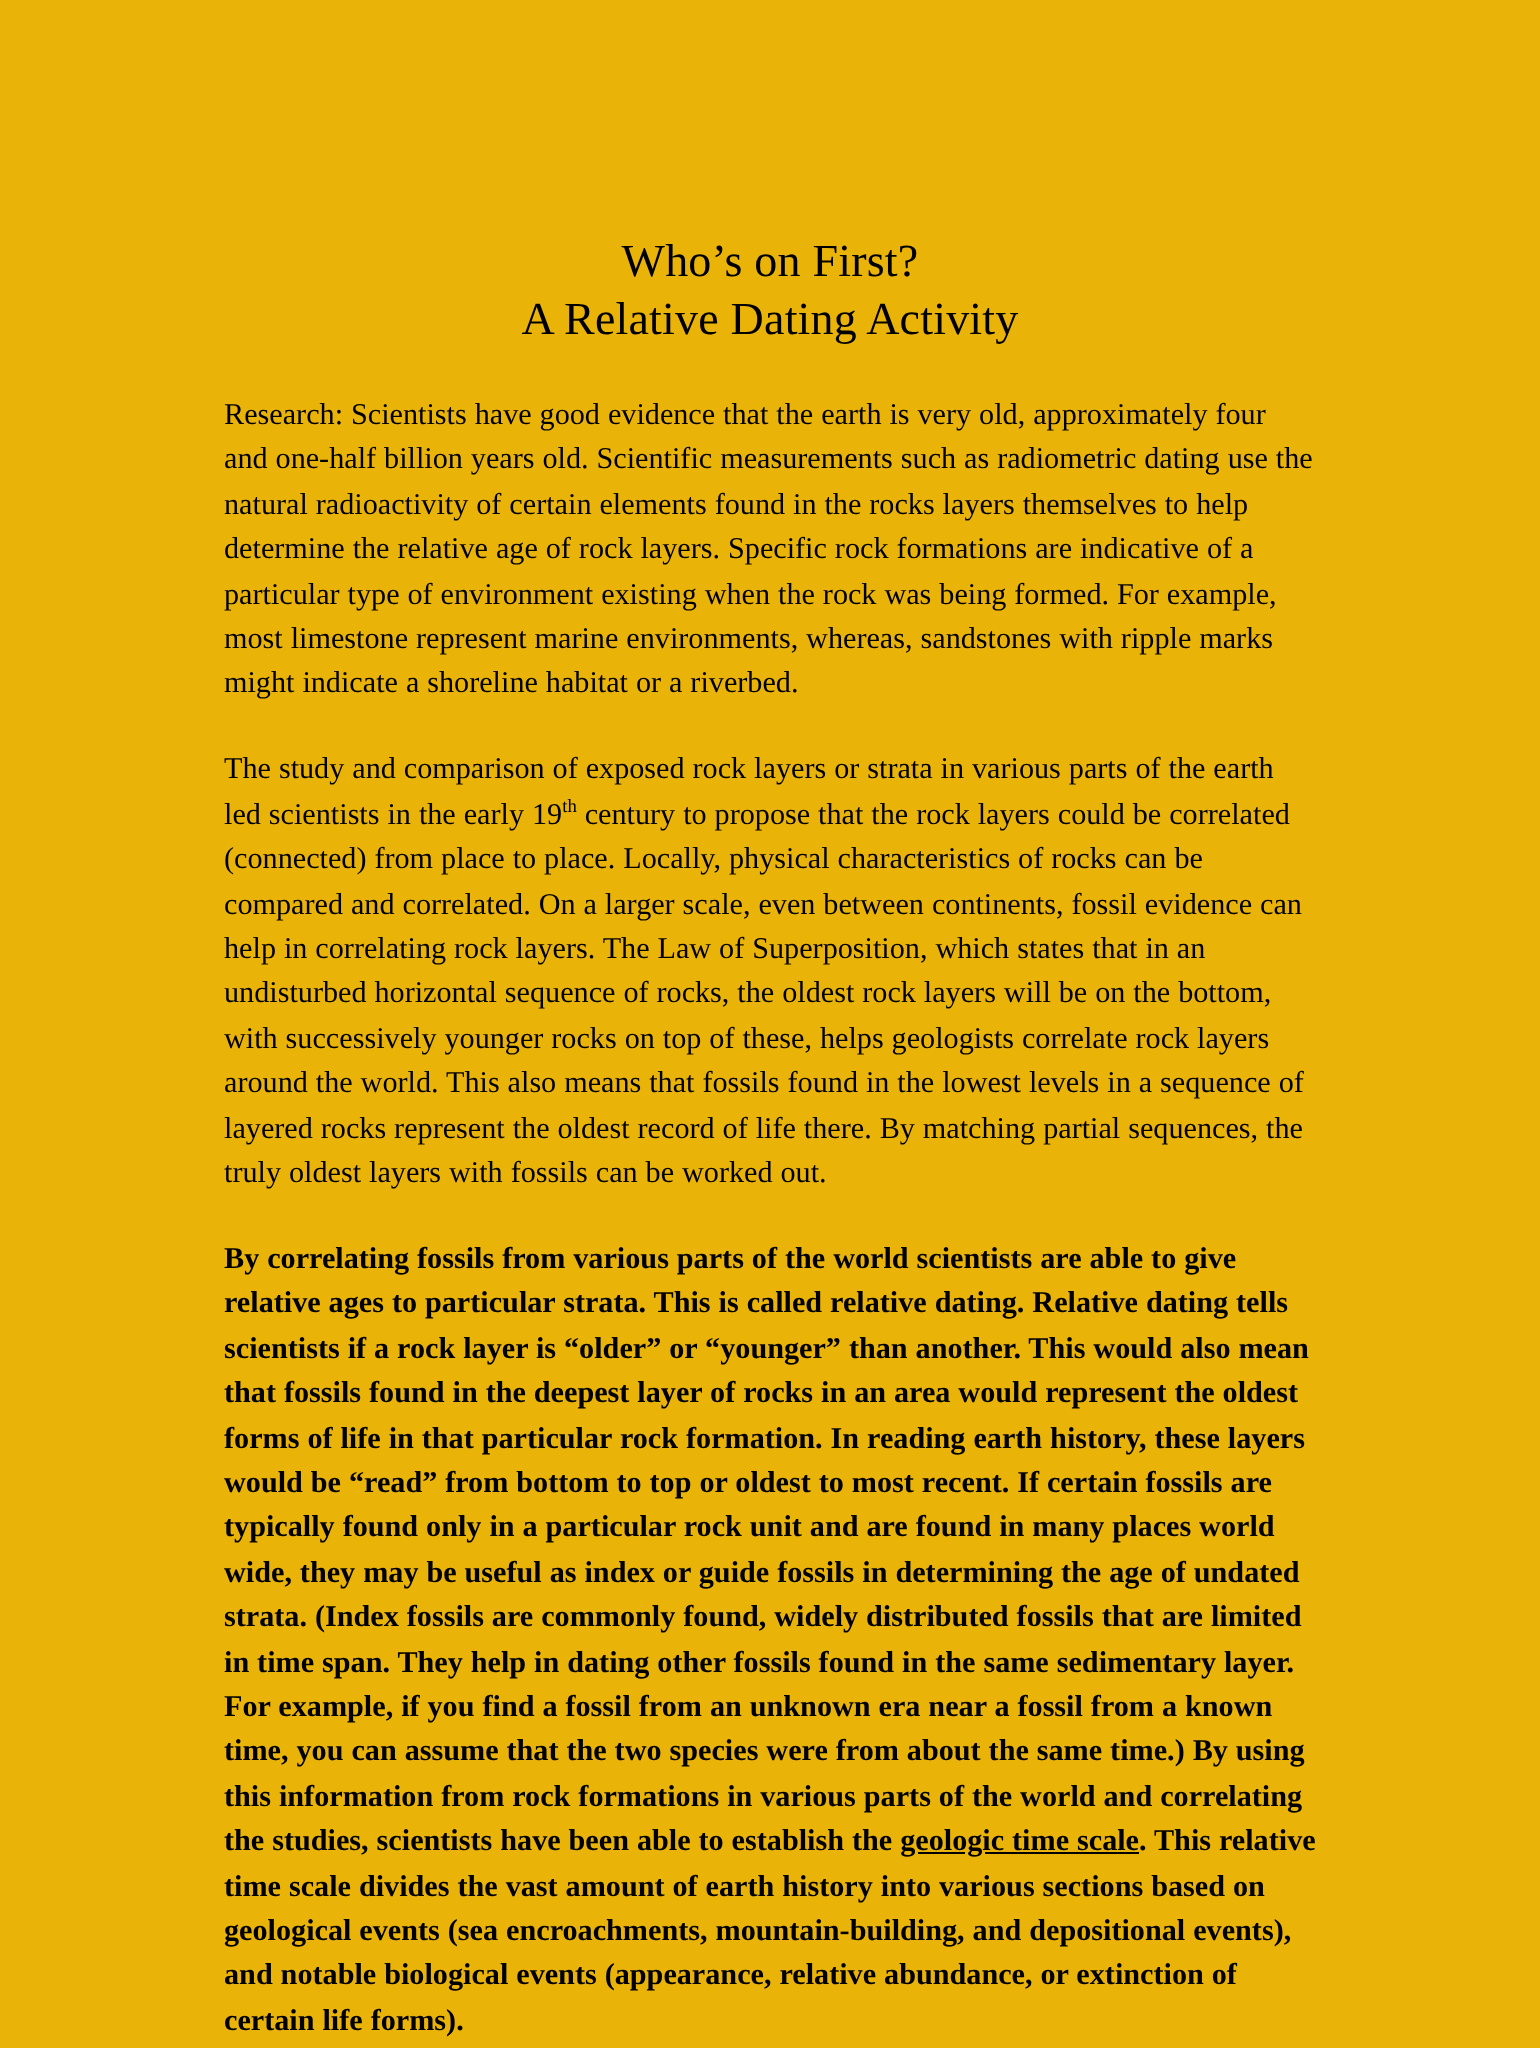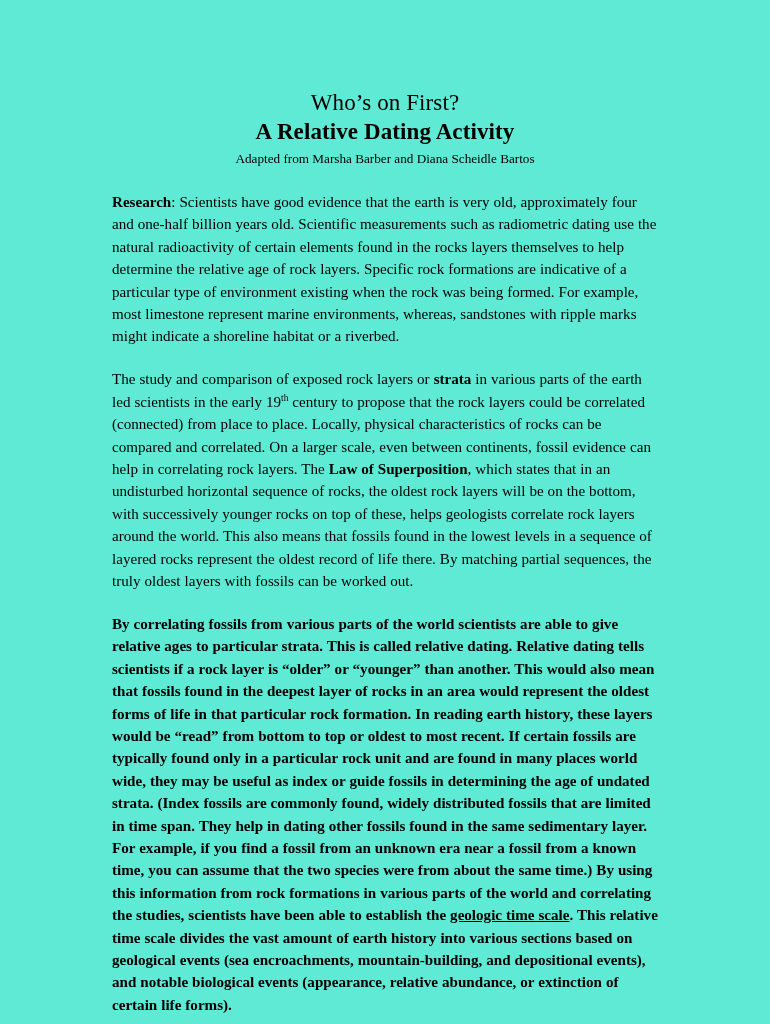--- a/index.html
+++ b/index.html
@@ -13,59 +13,59 @@
     height: 1024px;
     font-family: "Liberation Serif", "DejaVu Serif", serif;
     color: #000000;
     -webkit-font-smoothing: antialiased;
   }
   .page {
     position: relative;
     width: 770px;
     height: 1024px;
     box-sizing: border-box;
-    padding: 88px 112px 0 112px;
-    background: #5eead4;
+    padding: 116px 112px 0 112px;
+    background: #eab308;
   }
   .title-block {
     text-align: center;
     margin: 0 0 22px 0;
   }
   .doc-title {
     font-size: 23px;
     line-height: 29px;
     margin: 0;
     font-weight: normal;
     letter-spacing: 0.1px;
   }
   .doc-subtitle {
     font-size: 23px;
     line-height: 30px;
     margin: 0;
-    font-weight: bold;
+    font-weight: normal;
     letter-spacing: 0.1px;
   }
   .byline {
     font-size: 13.2px;
     line-height: 20px;
     margin: 2px 0 0 0;
   }
   p.body-para {
     font-size: 15.1px;
     line-height: 22.4px;
     margin: 0 0 20.5px 0;
     text-align: left;
     text-indent: 0;
     word-spacing: 0.2px;
   }
   p.body-para:last-of-type {
     margin-bottom: 0;
     font-weight: bold;
   }
-  .b { font-weight: bold; }
+  .b { font-weight: normal; }
   .u { text-decoration: underline; }
   sup {
     font-size: 0.62em;
     vertical-align: super;
     line-height: 0;
     margin-top: 36px;
   }
   .objectives-block {
     margin-top: 2px;
   }
@@ -87,21 +87,20 @@
   }
 </style>
 </head>
 <body>
 
 <div class="page">
 
   <div class="title-block">
     <div class="doc-title">Who’s on First?</div>
     <div class="doc-subtitle">A Relative Dating Activity</div>
-    <div class="byline">Adapted from Marsha Barber and Diana Scheidle Bartos</div>
   </div>
 
   <p class="body-para"><span class="b">Research</span><span>:</span><span> Scientists have good evidence that the earth is very old, approximately four and one-half billion years old.  Scientific measurements such as radiometric dating use the natural radioactivity of certain elements found in the rocks layers themselves to help determine the relative age of rock layers.  Specific rock formations are indicative of a particular type of environment existing when the rock was being formed.  For example, most limestone represent marine environments, whereas, sandstones with ripple marks might indicate a shoreline habitat or a riverbed.</span></p>
 
   <p class="body-para"><span>The study and comparison of exposed rock layers or </span><span class="b">strata</span><span> in various parts of the earth led scientists in the early 19</span><sup>th</sup><span> century to propose that the rock layers could be correlated (connected) from place to place.  Locally, physical characteristics of rocks can be compared and correlated.  On a larger scale, even between continents, fossil evidence can help in correlating rock layers.  The </span><span class="b">Law of Superposition</span><span>, which states that in an undisturbed horizontal sequence of rocks, the oldest rock layers will be on the bottom, with successively younger rocks on top of these, helps geologists correlate rock layers around the world.  This also means that fossils found in the lowest levels in a sequence of layered rocks represent the oldest record of life there.  By matching partial sequences, the truly oldest layers with fossils can be worked out.</span></p>
 
   <p class="body-para"><span>By correlating fossils from various parts of the world scientists are able to give relative ages to particular strata.  This is called relative dating.  Relative dating tells scientists if a rock layer is “older” or “younger” than another.  This would also mean that fossils found in the deepest layer of rocks in an area would represent the oldest forms of life in that particular rock formation.  In reading earth history, these layers would be “read” from bottom to top or oldest to most recent.  If certain fossils are typically found only in a particular rock unit and are found in many places world wide, they may be useful as index or guide fossils in determining the age of undated strata.  (Index fossils are commonly found, widely distributed fossils that are limited in time span. They help in dating other fossils found in the same sedimentary layer. For example, if you find a fossil from an unknown era near a fossil from a known time, you can assume that the two species were from about the same time.)  By using this information from rock formations in various parts of the world and correlating the studies, scientists have been able to establish the </span><span class="u">geologic time scale</span><span>.  This relative time scale divides the vast amount of earth history into various sections based on geological events (sea encroachments, mountain-building, and depositional events), and notable biological events (appearance, relative abundance, or extinction of certain life forms).</span></p>
 
   <div class="objectives-block">
     <p class="objectives-lead"><span class="b">Scientists</span><span>:</span><span>  When you complete this activity you will be this to:</span></p>

